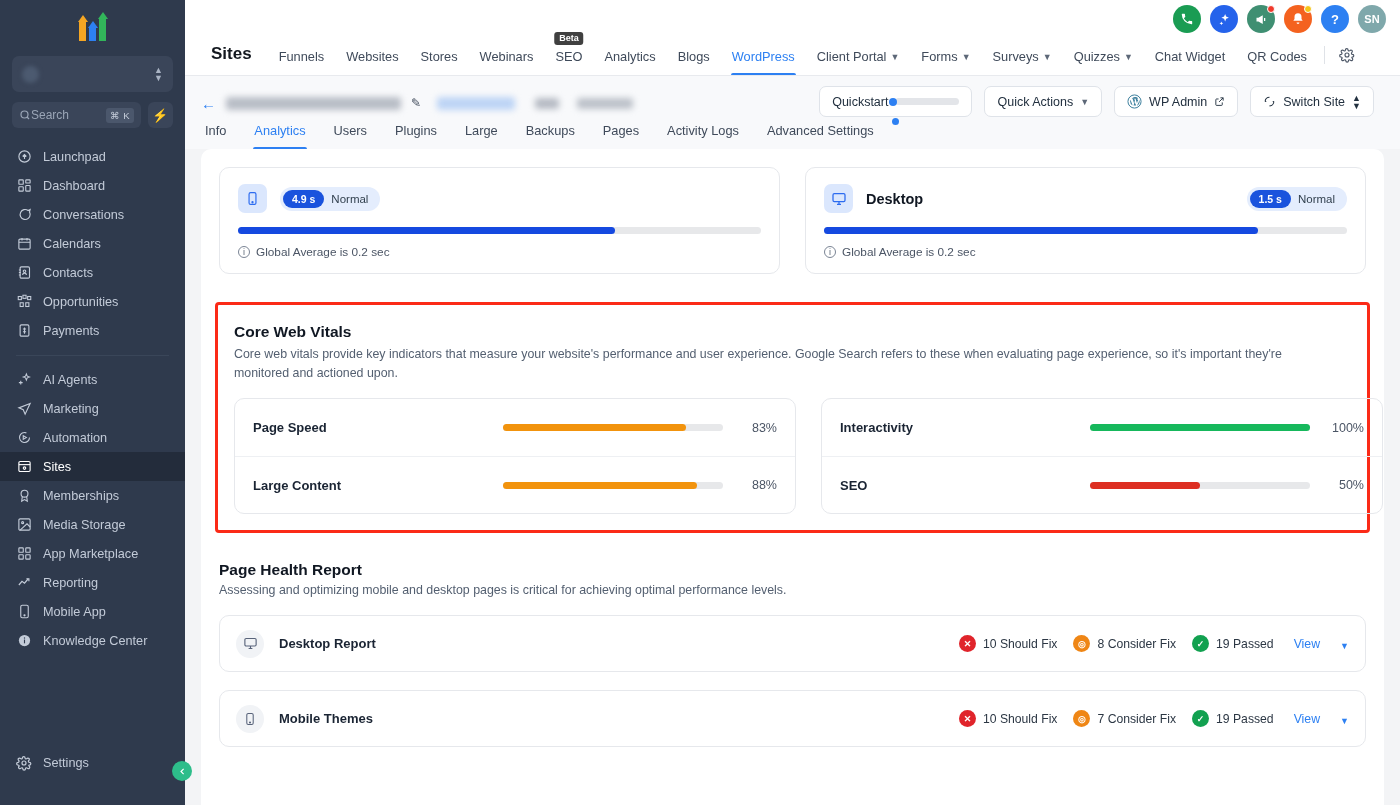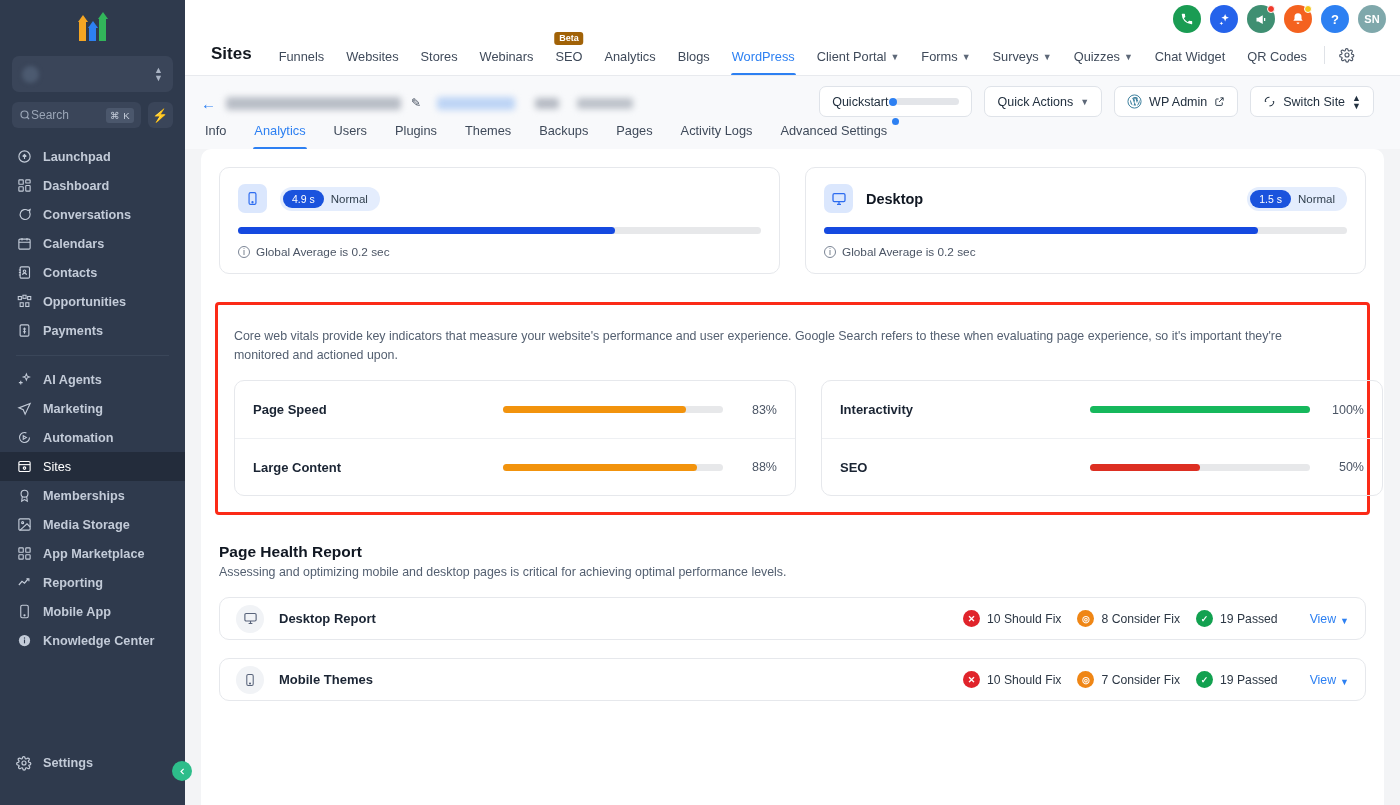--- a/index.html
+++ b/index.html
@@ -47,21 +47,21 @@
     padding: 2px 4px; letter-spacing: .5px;
   }
   .bolt-btn {
     width: 25px; height: 26px; background: #3a4559; border-radius: 6px;
     display: flex; align-items: center; justify-content: center; color: #38e09a; font-size: 13px;
   }
 
   .nav { margin-top: 14px; flex: 1; overflow: hidden; }
   .nav-item {
     display: flex; align-items: center; gap: 11px; height: 29px;
-    padding: 0 0 0 16px; color: #c3cbd8; font-size: 12.7px; cursor: pointer; font-weight: bold;
+    padding: 0 0 0 16px; color: #c3cbd8; font-size: 12.7px; cursor: pointer;
   }
   .nav-item .ico { width: 16px; height: 16px; display: flex; align-items: center; justify-content: center; flex-shrink: 0;}
   .nav-item.active { background: #232c3b; color: #ffffff; font-weight: 500; }
   .nav-sep { height: 1px; background: #46516580; margin: 10px 16px 9px 16px; }
   .nav-bottom { padding-bottom: 28px; }
 
   .collapse-btn {
     position: absolute; left: 172px; bottom: 24px; width: 20px; height: 20px;
     border-radius: 50%; background: #2dbd8a; color: #fff; display: flex;
     align-items: center; justify-content: center; font-size: 11px; z-index: 20;
@@ -83,21 +83,21 @@
     font-size: 12.8px; color: #3f4a5a; padding: 0 11px 11px 11px; position: relative;
     cursor: pointer; display: flex; align-items: center; gap: 4px; white-space: nowrap;
   }
   .tab.active { color: #2d80f2; }
   .tab.active::after {
     content: ''; position: absolute; left: 10px; right: 10px; bottom: 0; height: 2.5px;
     background: #2d80f2; border-radius: 2px 2px 0 0;
   }
   .beta {
     position: absolute; top: -17px; left: 50%; transform: translateX(-50%);
-    background: #a16207; color: #fff; font-size: 9px; font-weight: 700;
+    background: #404040; color: #fff; font-size: 9px; font-weight: 700;
     border-radius: 3px; padding: 1px 5px; line-height: 11px;
   }
   .chev { font-size: 9px; color: #5d6878; }
   .divider-v { width: 1px; height: 18px; background: #dfe2e7; margin: 0 10px 11px 6px; }
   .gear-top { padding: 0 4px 9px 4px; color: #4b5565; font-size: 15px; cursor:pointer; }
 
   
   .subhead { background: #f8f9fb; padding: 12px 0 0 0; flex-shrink: 0; position: relative; }
   .crumbrow { display: flex; align-items: center; gap: 10px; padding: 0 14px 0 16px; height: 30px; }
   .back { color: #2d80f2; font-size: 15px; cursor: pointer; }
@@ -135,21 +135,21 @@
   .row2 { display: flex; gap: 25px; }
   .perf-card {
     flex: 1; border: 1px solid #e6e8ec; border-radius: 10px; padding: 16px 18px 14px 18px; background: #fff;
   }
   .perf-top { display: flex; align-items: center; gap: 13px; }
   .perf-ico { width: 29px; height: 29px; border-radius: 7px; background: #dbe7fd;
               display:flex; align-items:center; justify-content:center; color:#2d6cf0; }
   .perf-label { font-size: 14.5px; font-weight: 600; color: #101722; flex: 1; }
   .badge-wrap { background: #e4edfd; border-radius: 14px; display: flex; align-items: center;
                 gap: 7px; padding: 3px 12px 3px 3px; }
-  .badge-val { background: #1a53dd; color: #fff; font-size: 10.5px; font-weight: 400;
+  .badge-val { background: #1a53dd; color: #fff; font-size: 10.5px; font-weight: 700;
                border-radius: 12px; padding: 3px 9px; }
   .badge-txt { font-size: 11.5px; color: #32414f; }
   .perf-track { height: 7px; background: #e7e8ea; border-radius: 4px; margin: 14px 0 11px 0; }
   .perf-fill { height: 7px; background: #1549e0; border-radius: 4px; }
   .perf-note { font-size: 11.8px; color: #4b5565; display: flex; align-items: center; gap: 6px; }
   .i-circle { width: 12px; height: 12px; border: 1px solid #7b8595; border-radius: 50%;
               font-size: 9px; display:flex; align-items:center; justify-content:center; color:#5d6878; line-height:1;}
 
   
   .cwv-outline {
@@ -164,31 +164,31 @@
   .vit-item + .vit-item { border-top: 1px solid #eef0f3; }
   .vit-name { font-size: 13px; font-weight: 600; color: #1a2433; width: 250px; }
   .vit-track { width: 220px; height: 7px; background: #e7e8ea; border-radius: 4px; }
   .vit-fill { height: 7px; border-radius: 4px; }
   .vit-pct { font-size: 12.5px; color: #4b5565; margin-left: 14px; width: 40px; text-align: right; }
 
   
   .ph-title { font-size: 15.5px; font-weight: 600; color: #101722; margin-top: 28px; }
   .ph-desc { font-size: 12.4px; color: #535f70; margin-top: 4px; }
   .report-card {
-    border: 1px solid #e6e8ec; border-radius: 10px; height: 43px;
+    border: 1px solid #e6e8ec; border-radius: 10px; height: 57px;
     display: flex; align-items: center; padding: 0 16px; margin-top: 18px;
   }
   .rep-ico { width: 28px; height: 28px; border-radius: 50%; background: #f1f3f6;
              display:flex; align-items:center; justify-content:center; color:#36415288; }
   .rep-name { font-size: 13px; font-weight: 600; color: #1a2433; margin-left: 15px; flex: 1; }
   .stat { display: flex; align-items: center; gap: 7px; margin-left: 16px; }
   .stat-dot { width: 17px; height: 17px; border-radius: 50%; display:flex; align-items:center;
               justify-content:center; color:#fff; font-size: 9px; font-weight: 700; }
   .stat-txt { font-size: 12.2px; color: #2c3744; }
-  .view-link { font-size: 12.3px; color: #2d80f2; margin-left: 32px; display:flex; align-items:flex-end; gap:4px; cursor:pointer;}
+  .view-link { font-size: 12.3px; color: #2d80f2; margin-left: 20px; display:flex; align-items:flex-end; gap:20px; cursor:pointer;}
 </style>
 </head>
 <body>
 
 <div class="app">
 
   <div class="sidebar">
     <div class="logo-wrap">
       <div class="logo">
         <div class="arrow a1">
@@ -546,21 +546,21 @@
           <span>Switch Site</span>
           <span style="font-size:9px;color:#22303f;line-height:8px;text-align:center">▲<br>▼</span>
         </div>
       </div>
 
       <div class="subtabs">
         <div class="stab"><span>Info</span></div>
         <div class="stab active"><span>Analytics</span></div>
         <div class="stab"><span>Users</span></div>
         <div class="stab"><span>Plugins</span></div>
-        <div class="stab"><span>Themes</span></div>
+        <div class="stab"><span>Large</span></div>
         <div class="stab"><span>Backups</span></div>
         <div class="stab"><span>Pages</span></div>
         <div class="stab"><span>Activity Logs</span></div>
         <div class="stab"><span>Advanced Settings</span></div>
       </div>
     </div>
 
     <div class="content-scroll">
       <div class="panel">
 
@@ -605,20 +605,21 @@
                 <div class="perf-fill" id="pf1" style="width: 83%;"></div>
               </div>
             <div class="perf-note">
               <span class="i-circle">i</span>
               <span>Global Average is 0.2 sec</span>
             </div>
           </div>
         </div>
 
         <div class="cwv-outline">
+          <div class="sec-title">Core Web Vitals</div>
           <div class="sec-desc">Core web vitals provide key indicators that measure your website's performance and user experience. Google Search refers to these when evaluating page experience, so it's important they're monitored and actioned upon.</div>
           <div class="vit-row">
             <div class="vit-card">
               <div class="vit-item">
                 <span class="vit-name">Page Speed</span>
                 <span class="vit-track">
                     <span class="vit-fill" id="v0" style="width: 83%; background: rgb(242, 147, 13); display: block;"></span>
                   </span>
                 <span class="vit-pct">83%</span>
               </div>

